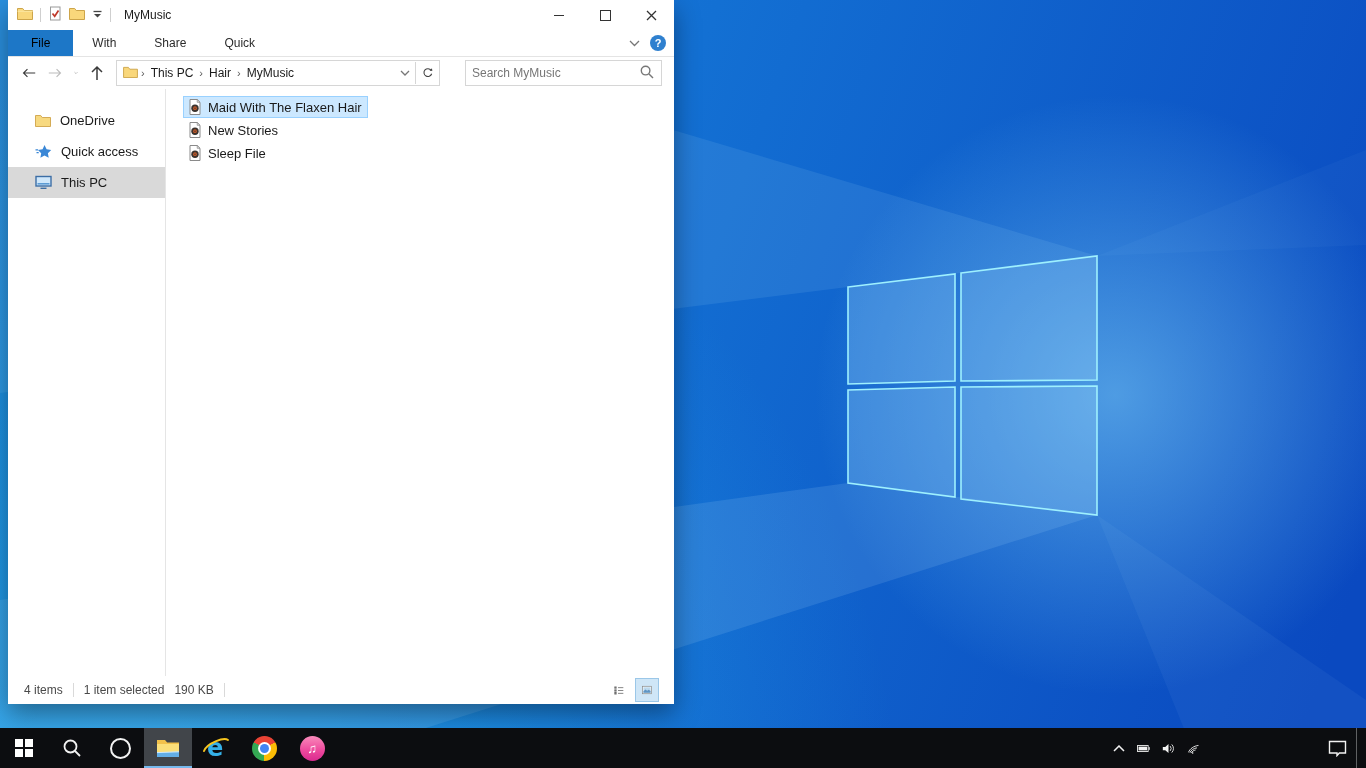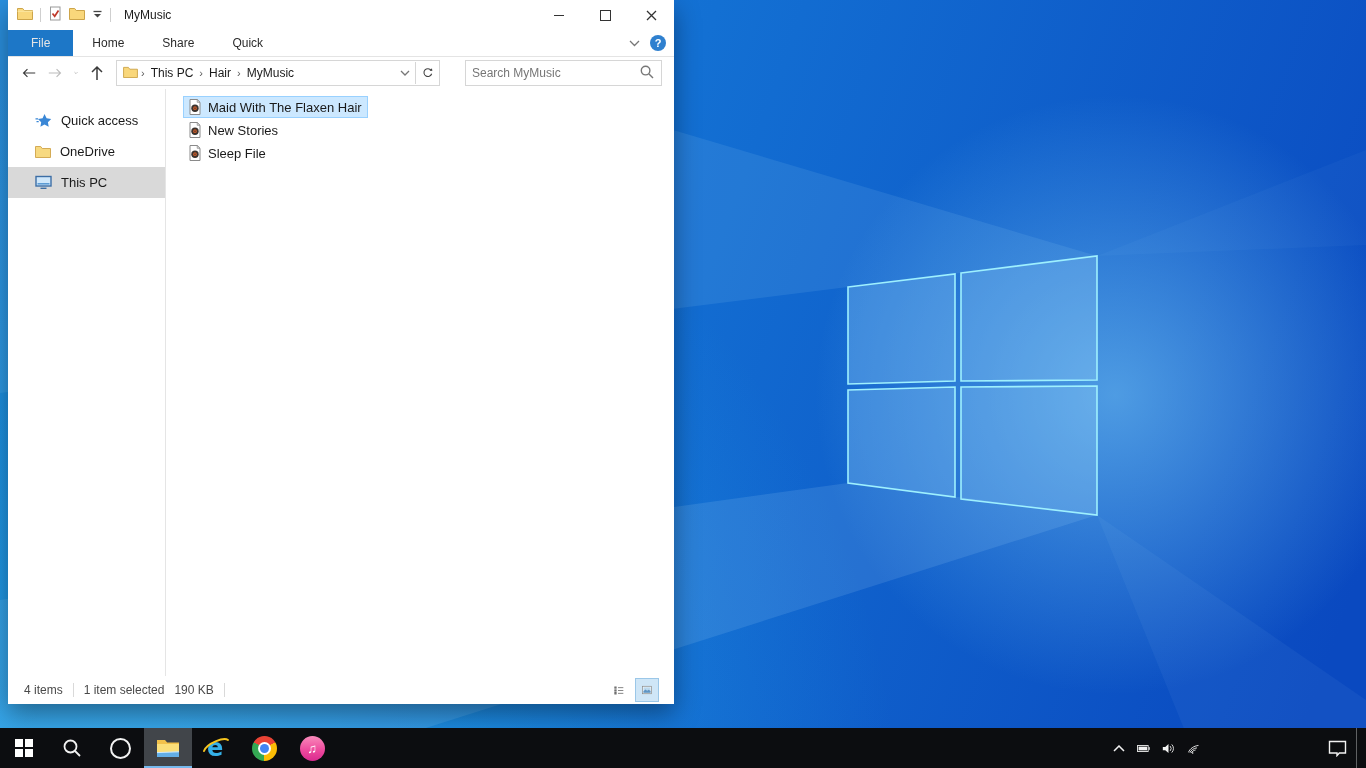--- a/index.html
+++ b/index.html
@@ -16,21 +16,21 @@
   .tb-sep{width:1px;height:14px;background:#cfcfcf;}
   .qat{display:flex;align-items:center;gap:7px;}
   .win-title{margin-left:6px;font-size:12px;color:#1a1a1a;}
   .caption-buttons{margin-left:auto;display:flex;height:30px;}
   .cap{width:46px;height:30px;display:flex;align-items:center;justify-content:center;background:transparent;border:none;}
   .min-glyph{width:10px;height:1px;background:#333;}
   .max-glyph{width:9px;height:9px;border:1px solid #333;}
 
   .tabrow{height:26px;display:flex;align-items:stretch;flex:none;border-bottom:1px solid #e4e4e4;position:relative;}
   .tab{padding:0 19px;display:flex;align-items:center;font-size:12px;color:#2b2b2b;}
-  .tab.active{background:#1d77c7;color:#e5e5e5;padding:0 23px;text-align:center;}
+  .tab.active{background:#1d77c7;color:#000000;padding:0 23px;text-align:center;}
   .ribbon-right{position:absolute;right:8px;top:0;height:26px;display:flex;align-items:center;gap:10px;}
   .help-circle{width:16px;height:16px;border-radius:50%;background:#2f80cf;color:#fff;
     font-size:11px;font-weight:bold;display:flex;align-items:center;justify-content:center;}
 
   .addressrow{height:32px;display:flex;align-items:center;flex:none;padding:0 12px 0 8px;}
   .navbtn{width:26px;height:26px;display:flex;align-items:center;justify-content:center;border:none;background:transparent;flex:none;}
   .navbtn.small{width:16px;}
   .addressbox{height:24px;border:1px solid #d6d6d6;display:flex;align-items:center;
     flex:none;width:322px;margin-left:6px;background:#fff;}
   .crumb-icon{margin:0 2px 0 6px;}
@@ -160,21 +160,21 @@
         <button class="cap">
           <svg width="11" height="11" viewBox="0 0 11 11">
               <path d="M1 1l9 9M10 1l-9 9" stroke="#333" stroke-width="1.3"></path>
             </svg>
         </button>
       </div>
     </div>
 
     <div class="tabrow">
       <div class="tab active">File</div>
-      <div class="tab">Home</div>
+      <div class="tab">With</div>
       <div class="tab">Share</div>
       <div class="tab">Quick</div>
       <div class="ribbon-right">
         <span>
           <svg width="11" height="7" viewBox="0 0 11 7">
               <path d="M1 1l4.5 4.5L10 1" stroke="#777" stroke-width="1.3" fill="none"></path>
             </svg>
         </span>
         <span class="help-circle">?</span>
       </div>
@@ -235,31 +235,31 @@
               <circle cx="5.6" cy="5.6" r="4.3" fill="none" stroke="#777" stroke-width="1.4"></circle>
               <path d="M9 9l4 4" stroke="#777" stroke-width="1.4"></path>
             </svg>
         </span>
       </div>
     </div>
 
     <div class="winbody">
       <div class="navpane">
         <div class="nav-item">
+          <svg width="16" height="13" viewBox="0 0 16 13">
+            <path d="M.5 1.5h5.2l1.5 2h8.3v9H.5z" fill="#f7d980" stroke="#d4ab55"></path>
+          </svg>
+          <span>OneDrive</span>
+        </div>
+        <div class="nav-item">
           <svg width="17" height="16" viewBox="0 0 17 16">
             <path d="M9.5 1l2.1 4.3 4.6.7-3.3 3.2.8 4.6-4.2-2.2-4.1 2.2.8-4.6L3 6l4.6-.7z" fill="#3a87d6"></path>
             <path d="M.5 5.8h2.6M1.5 8.6h2.2" stroke="#3a87d6" stroke-width="1.2"></path>
           </svg>
           <span>Quick access</span>
-        </div>
-        <div class="nav-item">
-          <svg width="16" height="13" viewBox="0 0 16 13">
-            <path d="M.5 1.5h5.2l1.5 2h8.3v9H.5z" fill="#f7d980" stroke="#d4ab55"></path>
-          </svg>
-          <span>OneDrive</span>
         </div>
         <div class="nav-item selected">
           <svg width="17" height="15" viewBox="0 0 17 15">
             <rect x="1" y="1.5" width="15" height="9.5" fill="#cfe7fa" stroke="#3c6ea5" stroke-width="1.4"></rect>
             <path d="M2.5 8.8h12" stroke="#5b9bd4" stroke-width="1.6"></path>
             <path d="M5.5 13.3h6" stroke="#3c6ea5" stroke-width="1.4"></path>
           </svg>
           <span>This PC</span>
         </div>
       </div>

